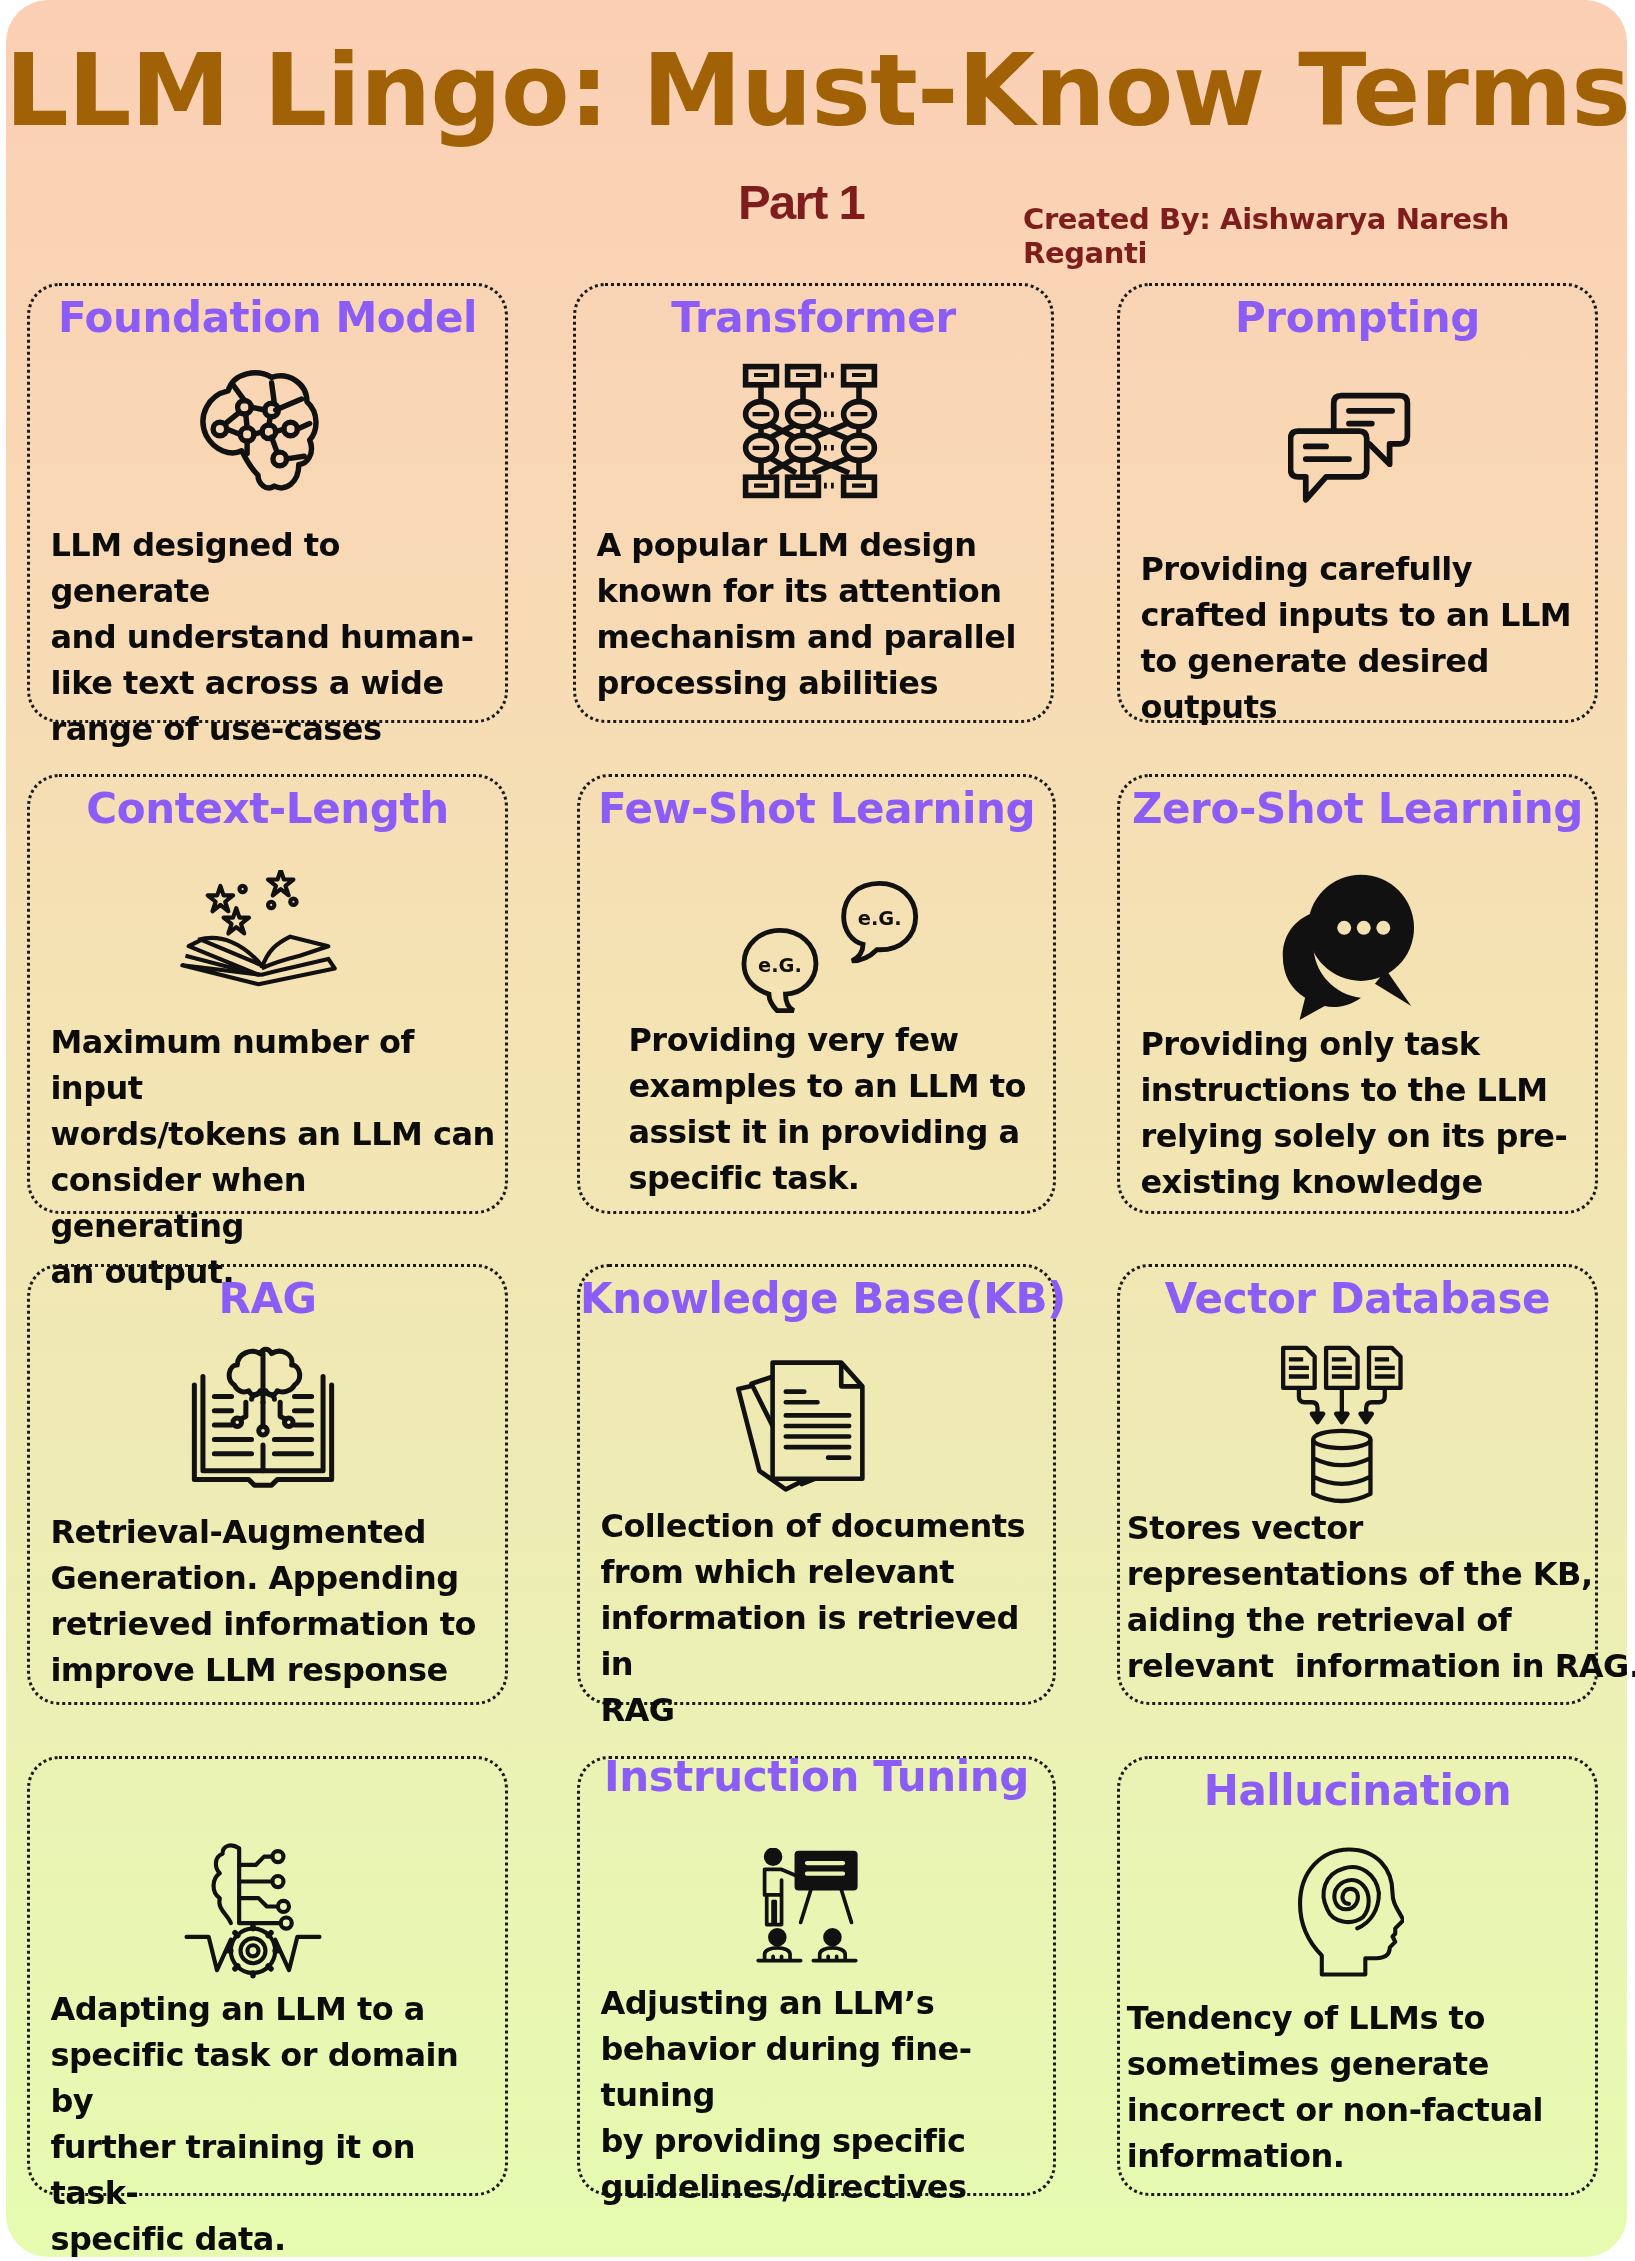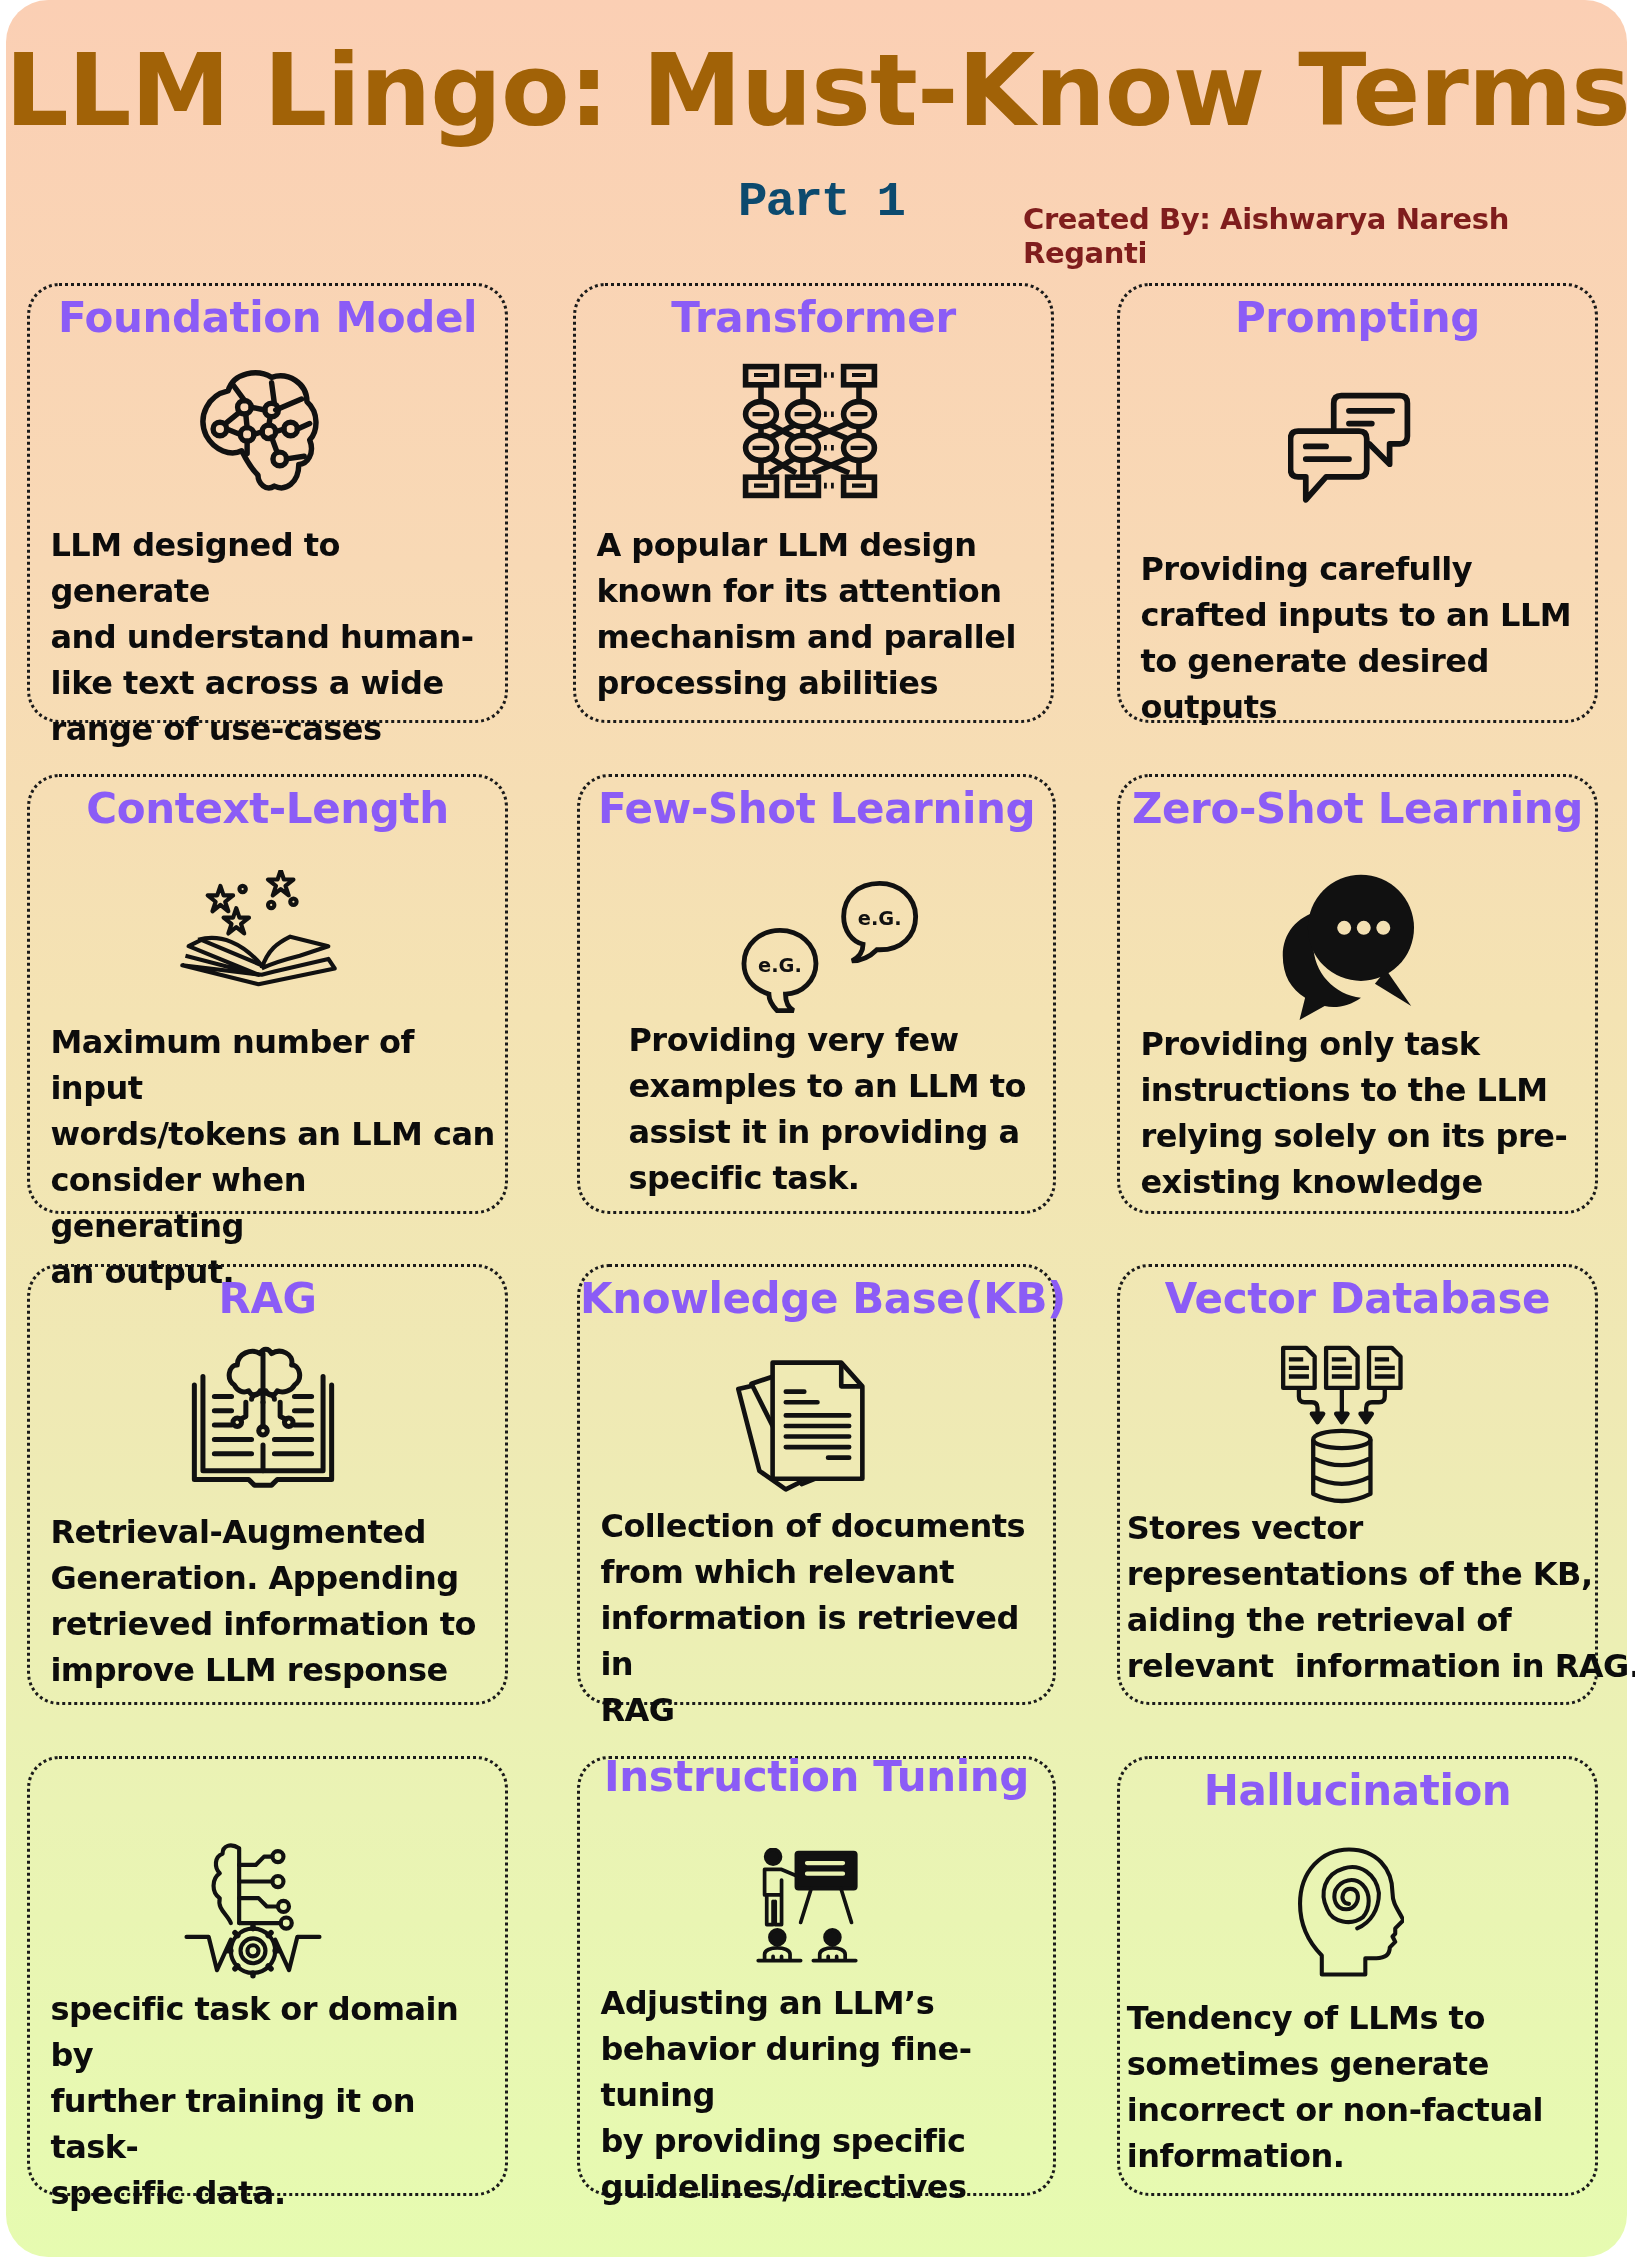--- a/index.html
+++ b/index.html
@@ -10,22 +10,22 @@
     border-radius: 42px;
     background: linear-gradient(to bottom, #fbcfb4 0%, #f8d9b5 25%, #f4e3b3 45%, #efe9b4 62%, #eaf3b4 80%, #e6fbb0 100%);
   }
   .title {
     position: absolute; left: 0; top: 41px; width: 1635px; text-align: center;
     font-family: "DejaVu Sans", sans-serif; font-weight: bold;
     font-size: 100px; letter-spacing: -0.8px; color: #a16207; line-height: 1;
   }
   .subtitle {
     position: absolute; left: 738px; top: 174px;
-    font-family: Liberation Mono, monospace; font-weight: bold;
-    font-size: 49px; color: #0c4a6e; letter-spacing: -1.7px;
+    font-family: Liberation Sans, sans-serif; font-weight: bold;
+    font-size: 49px; color: #7f1d1d; letter-spacing: -1.7px;
   }
   .credit {
     position: absolute; left: 1023px; top: 202px;
     font-family: "DejaVu Sans", sans-serif; font-weight: bold;
     font-size: 29px; color: #7f1d1d; letter-spacing: -0.4px;
   }
   .box {
     position: absolute; box-sizing: border-box;
     border: 3.4px dotted #1a1a1a; border-radius: 32px;
   }
@@ -258,20 +258,21 @@
         <circle cx="72" cy="48" r="4"></circle>
         <circle cx="74" cy="60" r="4"></circle>
       <path d="M2 70 H18 L24 94 L34 72 M66 72 L76 94 L82 70 H98"></path>
       <circle cx="50" cy="80" r="16"></circle>
         <circle cx="50" cy="80" r="9"></circle>
         <circle cx="50" cy="80" r="4"></circle>
       <path d="M50 62 V64 M50 96 V98 M32 80 H34 M66 80 H68 M37 67 L39 69 M61 91 L63 93 M63 67 L61 69 M37 93 L39 91" stroke-width="4"></path>
     </svg>
   </div>
   <div class="box-desc" style="top:227px;">
+    <div>Adapting an LLM to a</div>
     <div>specific task or domain by</div>
     <div>further training it on task-</div>
     <div>specific data.</div>
   </div>
 </div>
 
 <div class="box" style="left:577px;top:1756px;width:479px;height:440px;">
   <div class="box-title" style="top:-6.8px;">Instruction Tuning</div>
   <div class="box-icon" style="left:174px;top:89px;width:106px;height:115px;">
     <svg viewBox="0 0 100 108" fill="none" stroke="#111" stroke-width="3.5" stroke-linejoin="round" stroke-linecap="round">

